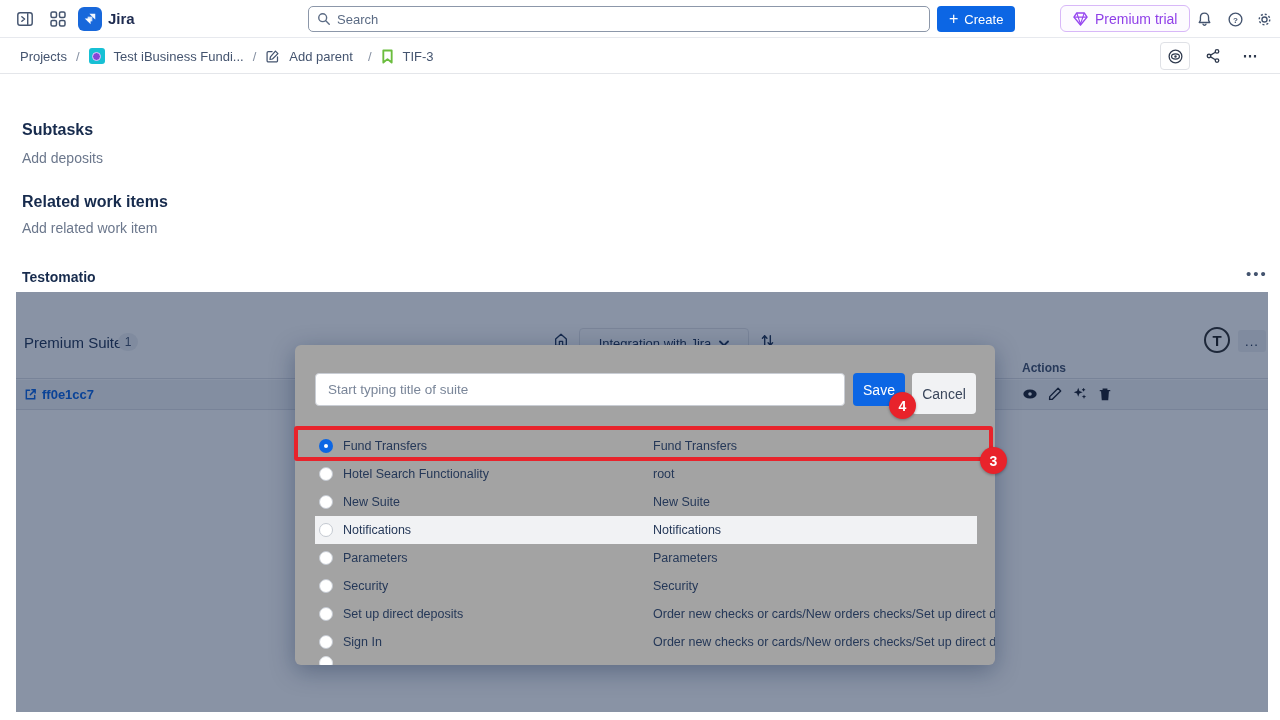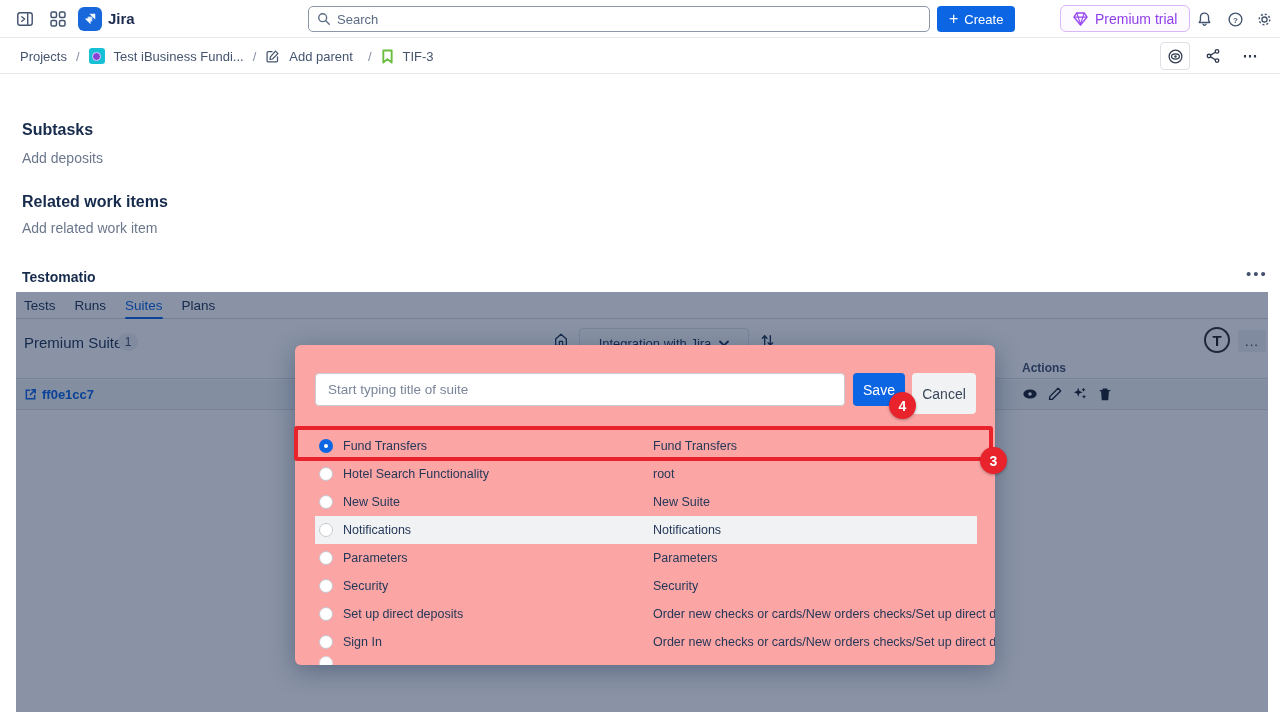--- a/index.html
+++ b/index.html
@@ -53,21 +53,21 @@
   .sort-tris { display:inline-flex; flex-direction:column; line-height:4px; font-size:6px; color:#6b778c; }
   #thead .th-actions { position:absolute; left:1006px; top:1px; }
   #trow { position:absolute; left:0; top:88px; width:100%; height:30px; background:#f4f5f7; border-bottom:1px solid #dfe1e6; }
   #trow .id-cell { position:absolute; left:8px; top:7px; display:flex; align-items:center; gap:5px; color:#0c66e4; font-size:13px; font-weight:bold; cursor:pointer; }
   #trow .title-cell { position:absolute; left:376px; top:8px; font-size:13px; color:#172b4d; }
   #trow .actions-cell { position:absolute; left:1006px; top:6px; display:flex; gap:10px; align-items:center; color:#222; }
   .act-ic { cursor:pointer; display:flex; }
   #dim-overlay { position:absolute; inset:0; background:rgba(9,30,66,0.48); }
 
   
-  #modal { position:absolute; left:295px; top:345px; width:700px; height:320px; background:#fca5a5; border-radius:6px; box-shadow:0 6px 24px rgba(9,30,66,0.35); overflow:hidden; z-index:20; }
+  #modal { position:absolute; left:295px; top:345px; width:700px; height:320px; background:#a3a3a3; border-radius:6px; box-shadow:0 6px 24px rgba(9,30,66,0.35); overflow:hidden; z-index:20; }
   #suite-input { position:absolute; left:20px; top:28px; width:530px; height:33px; border:1px solid #c9cdd4; border-radius:4px; padding:0 12px; font-size:13.5px; color:#253858; font-family:inherit; outline:none; }
   #suite-input::placeholder { color:#7a8699; }
   #save-btn { position:absolute; left:558px; top:28px; width:52px; height:33px; background:#0c66e4; color:#fff; border:none; border-radius:4px; font-size:14px; font-family:inherit; cursor:pointer; }
   #cancel-btn { position:absolute; left:617px; top:28px; width:64px; height:41px; background:#f1f2f4; color:#3b475c; border:none; border-radius:4px; font-size:14px; font-family:inherit; cursor:pointer; }
   #suite-list { position:absolute; left:20px; top:87px; width:662px; }
   .suite-row { position:relative; height:28px; display:flex; align-items:center; cursor:pointer; }
   .suite-row.striped { background:#f1f2f4; }
   .radio { width:14px; height:14px; border-radius:50%; border:1.5px solid #c4c9d1; background:#fff; margin-left:4px; flex:0 0 auto; }
   .radio.selected { border:none; background:#0c66e4; position:relative; }
   .radio.selected::after { content:""; position:absolute; left:5px; top:5px; width:4px; height:4px; border-radius:50%; background:#fff; }
@@ -204,37 +204,20 @@
   </div>
 
   <h2 class="h-section" style="top:121px">Subtasks</h2>
   <span class="sub-link" style="top:150px">Add deposits</span>
   <h2 class="h-section" style="top:193px">Related work items</h2>
   <span class="sub-link" style="top:220px">Add related work item</span>
   <h3 id="widget-title">Testomatio</h3>
   <span id="widget-more">•••</span>
 
   <section id="widget">
-    <div id="tabs">
-  <span class="tab">
-          <span class="tab-label">Tests</span>
-        </span>
-
-  <span class="tab">
-          <span class="tab-label">Runs</span>
-        </span>
-
-  <span class="tab active">
-          <span class="tab-label">Suites</span>
-        </span>
-
-  <span class="tab">
-          <span class="tab-label">Plans</span>
-        </span>
-</div>
 
     <div id="ls-row">
       <span id="ls-title">Premium Suites</span>
       <span id="ls-badge">1</span>
       <span id="home-ic">
         <svg width="16" height="16" viewBox="0 0 18 18">
             <path d="M3 8 L9 2.5 L15 8 L15 15 L10.8 15 L10.8 10.5 L7.2 10.5 L7.2 15 L3 15 Z" fill="none" stroke="#253858" stroke-width="1.5" stroke-linejoin="round"></path>
           </svg>
       </span>
       <button id="integration-dd">

